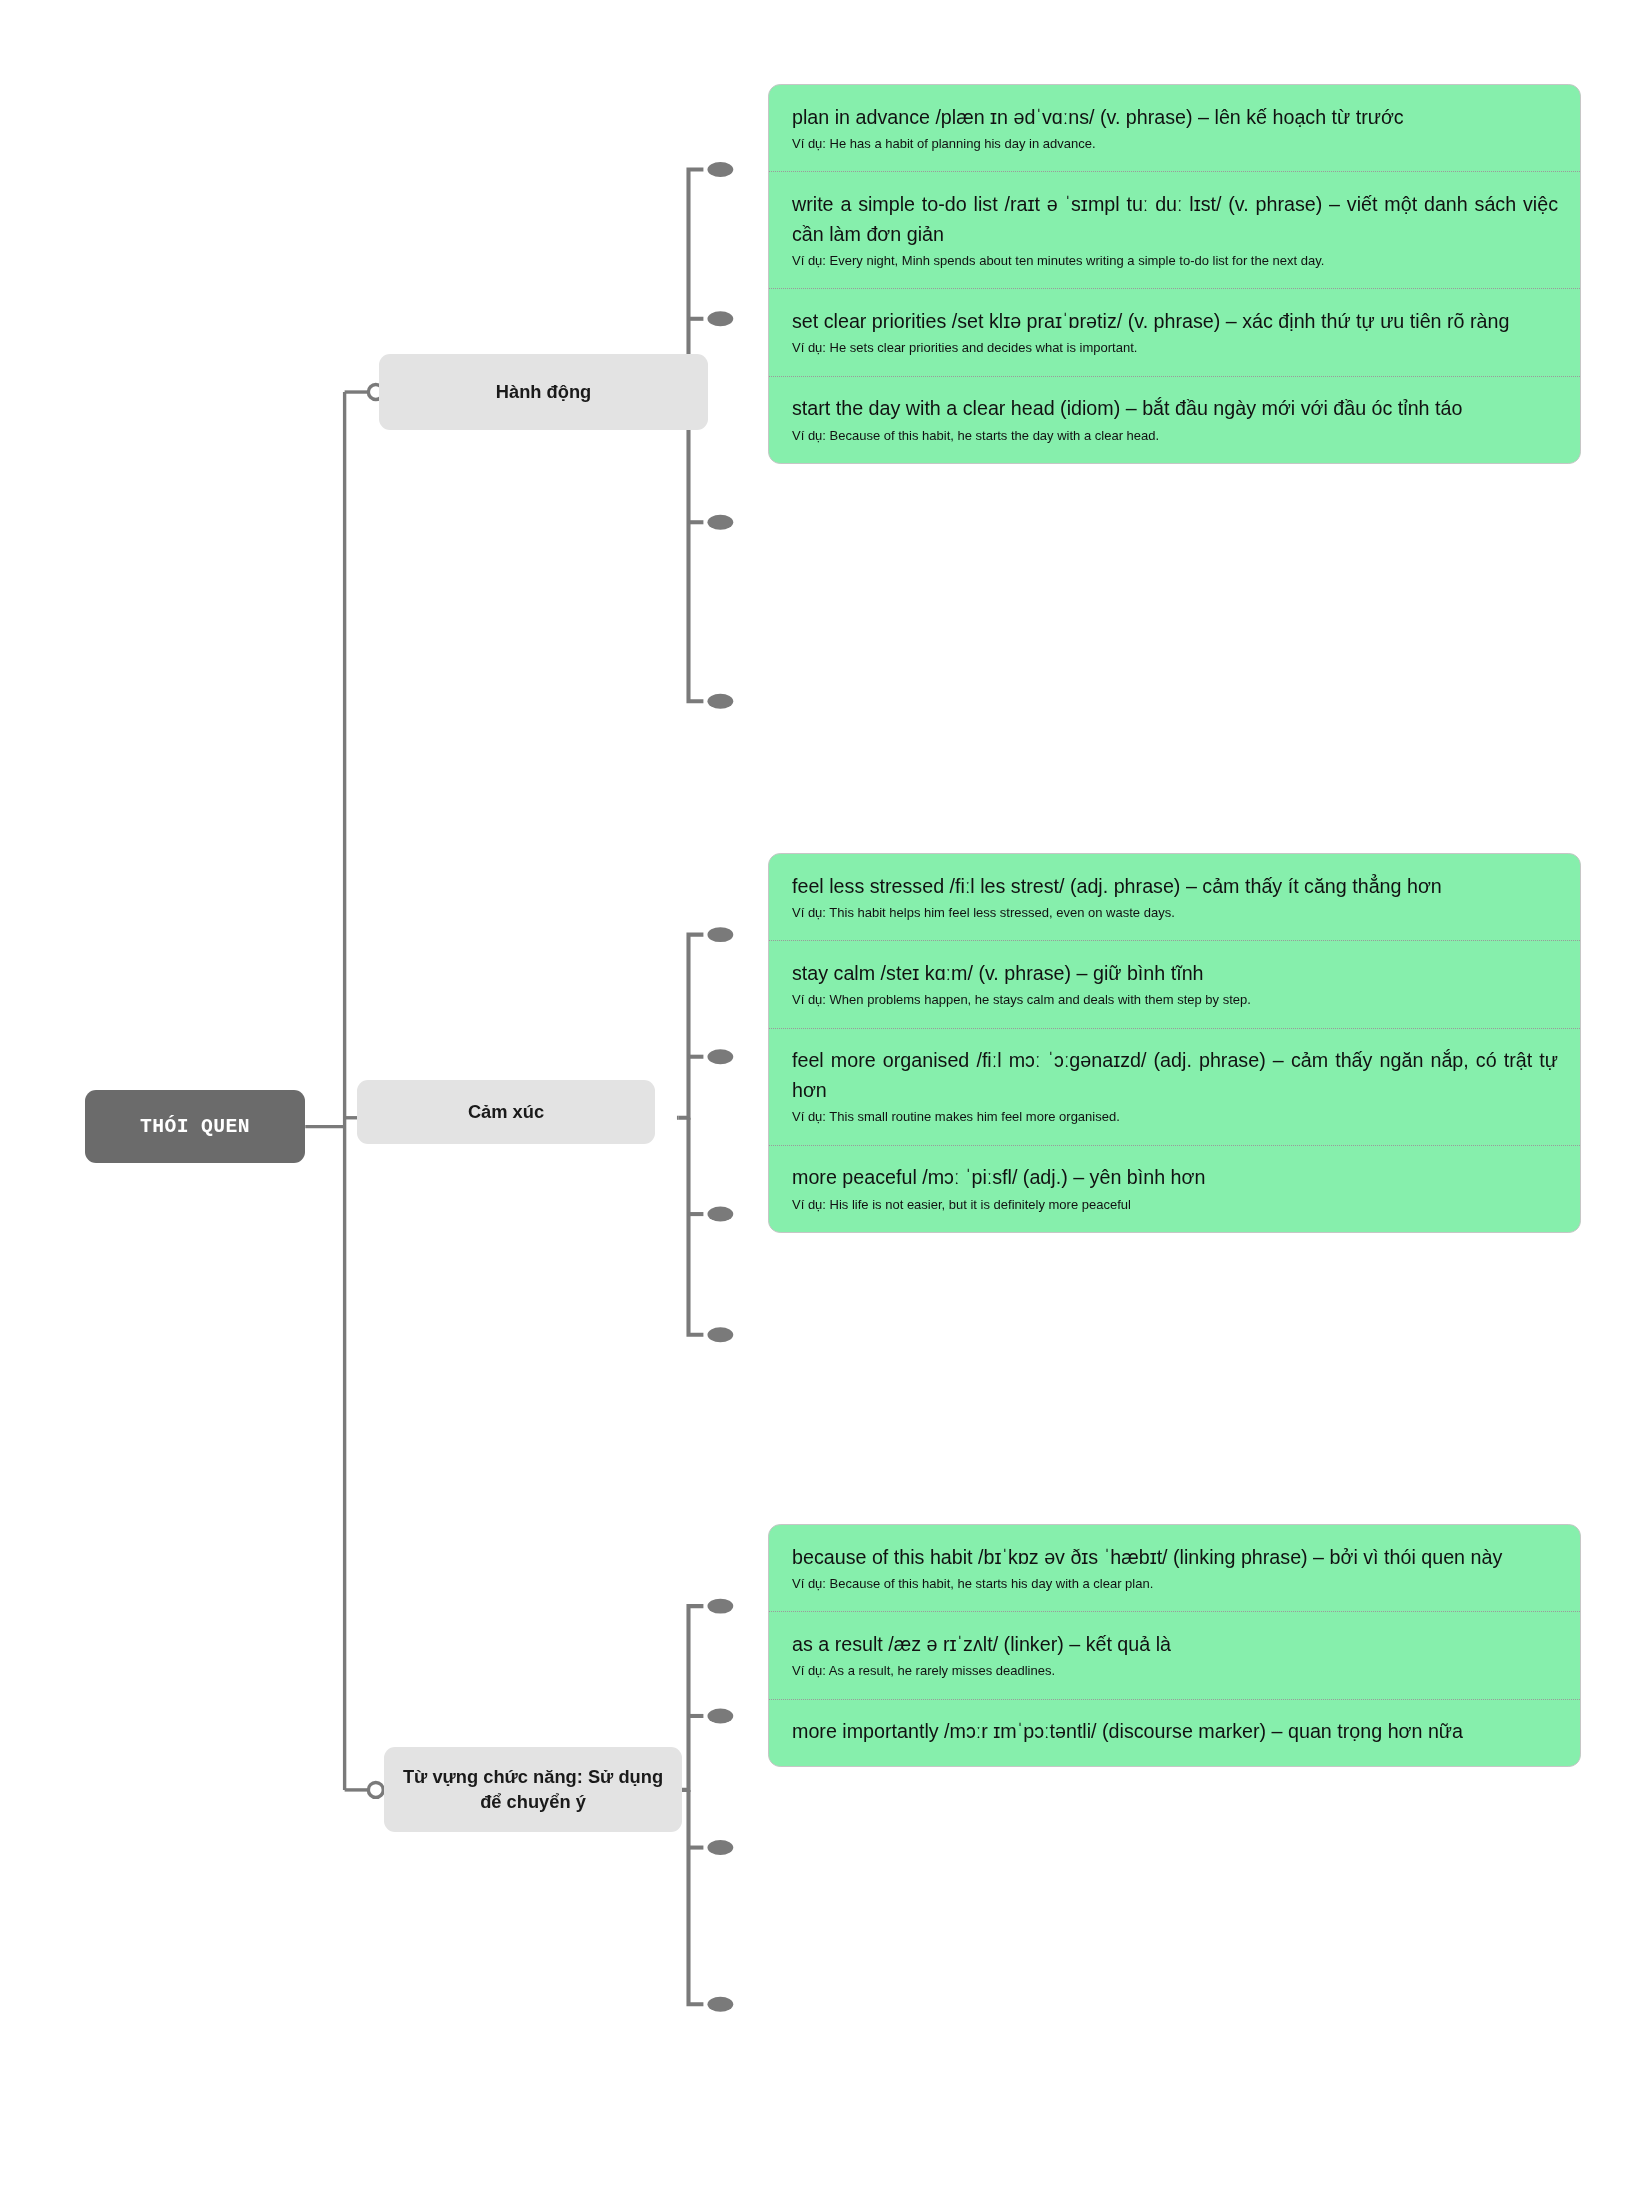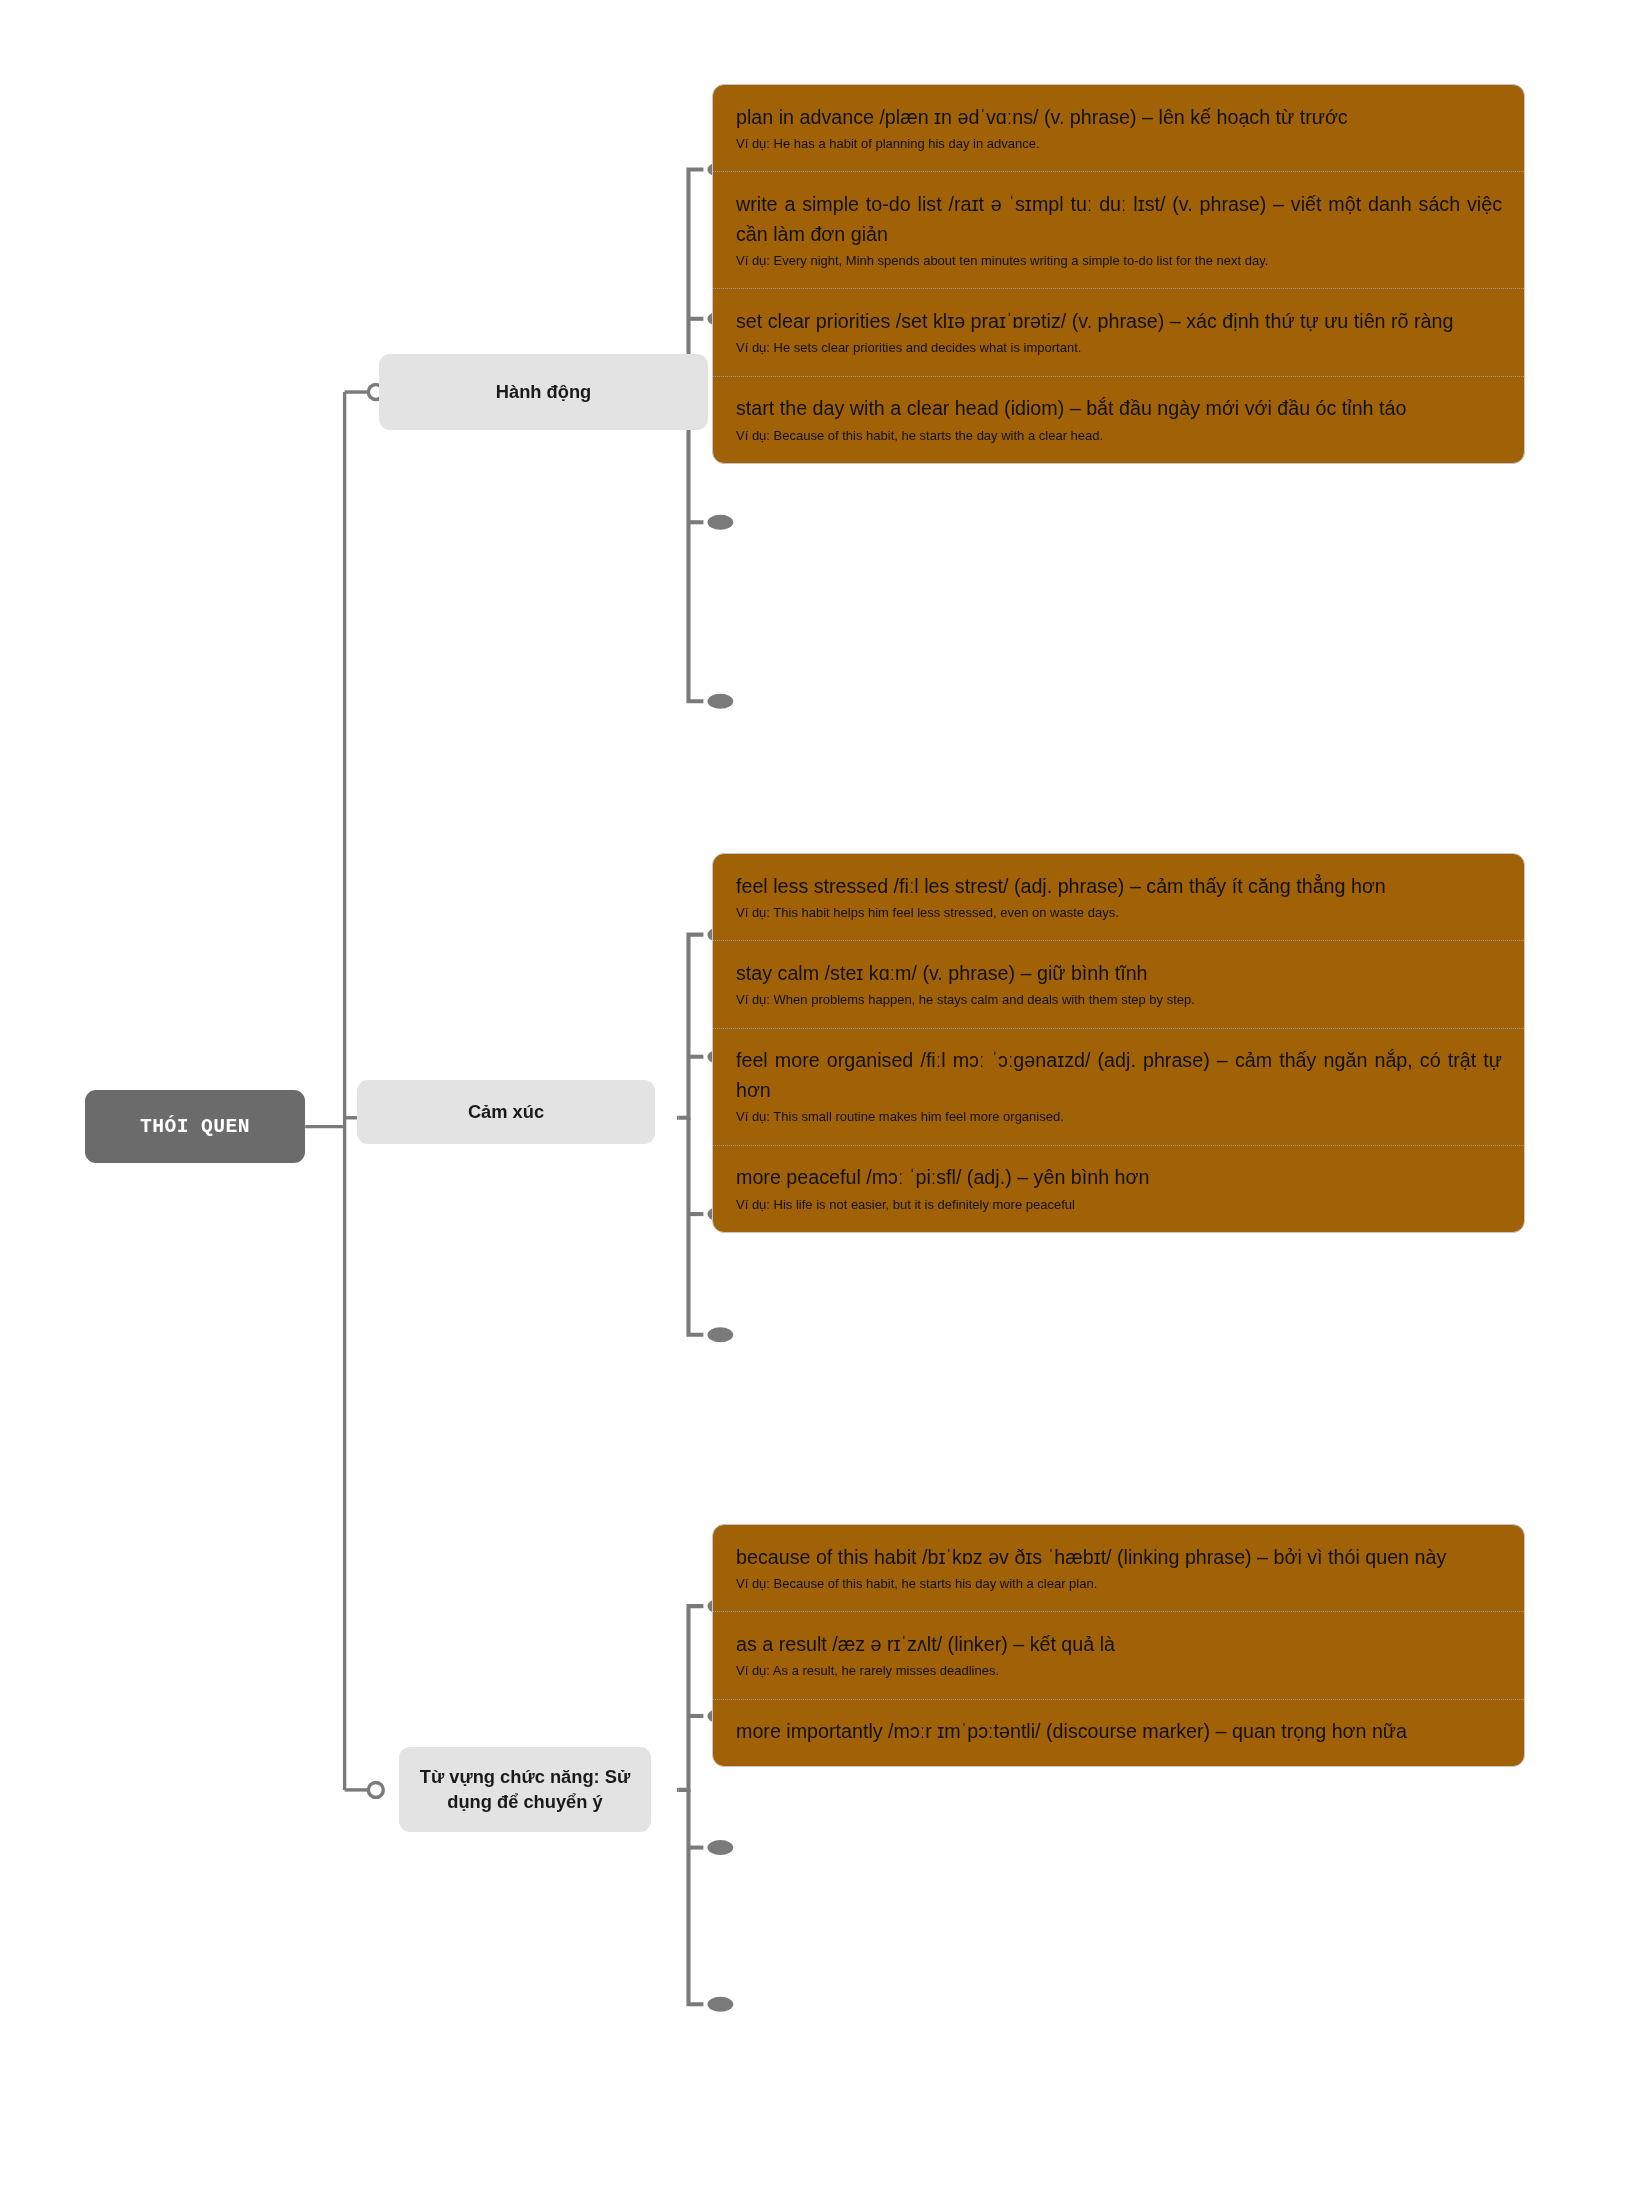--- a/index.html
+++ b/index.html
@@ -66,28 +66,28 @@
   .branch-node .branch-label {
     color: #1a1a1a;
     font-size: 18.3px;
     font-weight: 600;
     text-align: center;
     line-height: 1.35;
   }
 
   #branch-1 { left: 379px; top: 354px;  width: 329px; height: 76px; }
   #branch-2 { left: 357px; top: 1080px; width: 298px; height: 64px; }
-  #branch-3 { left: 399px; top: 1747px; width: 252px; height: 85px; justify-content: center; }
+  #branch-3 { left: 384px; top: 1747px; width: 298px; height: 85px; justify-content: center; }
 
   
   .card-group {
     position: absolute;
-    left: 712px;
+    left: 768px;
     width: 813px;
-    background: #a16207;
+    background: #86efac;
     border: 1.4px solid #c6c6c6;
     border-radius: 12.2px;
     box-sizing: border-box;
     overflow: hidden;
   }
   #group-1 { top: 84px; }
   #group-2 { top: 853px; }
   #group-3 { top: 1524px; }
 
   .leaf {

